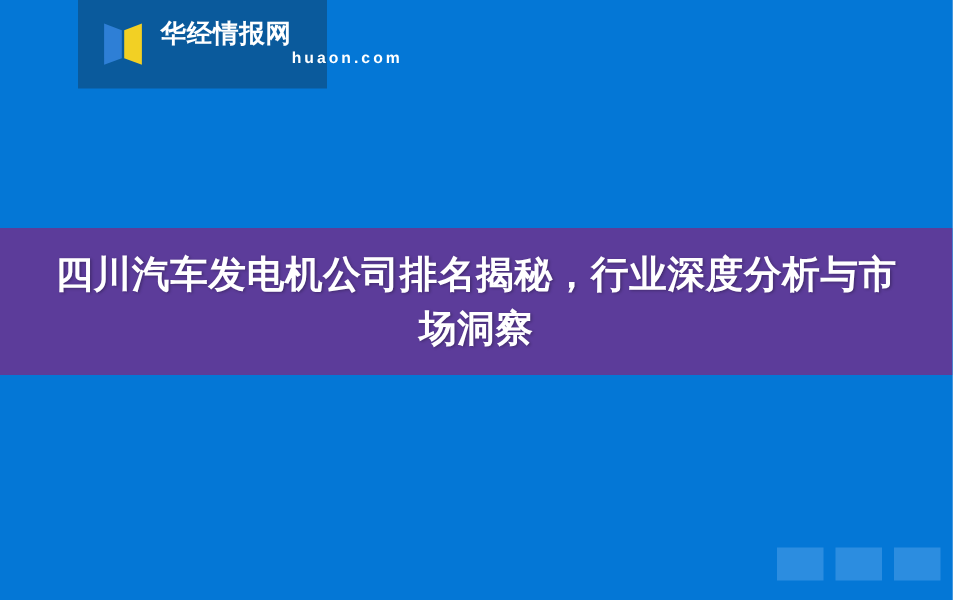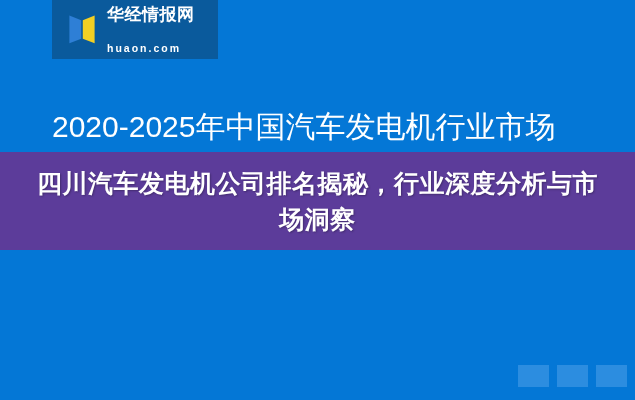--- a/index.html
+++ b/index.html
@@ -52,21 +52,20 @@
     box-sizing: border-box;
   }
   .logo-mark {
     width: 32px;
     height: 30px;
     flex: 0 0 auto;
     margin-right: 9px;
   }
   .logo-text {
     display: flex;
-    flex-direction: column;
     justify-content: center;
     line-height: 1;
   }
   .logo-cn {
     font-size: 17px;
     color: #FFFFFF;
     font-weight: 700;
     letter-spacing: 0.5px;
     white-space: nowrap;
   }
@@ -133,19 +132,18 @@
         <path d="M15.2 5.2 L3.4 0.6 L3.4 28.2 L15.2 23.8 Z" fill="#2E7FD6"></path>
         <path d="M16.8 5.2 L28.6 0.6 L28.6 28.2 L16.8 23.8 Z" fill="#F2D024"></path>
       </svg>
     </span>
     <span class="logo-text">
       <span class="logo-cn">华经情报网</span>
       <span class="logo-en">huaon.com</span>
     </span>
   </div>
 
-  <div class="poster-title">2020-2025年中国汽车发电机行业市场</div>
 
   <div class="overlay-band">
     <div class="overlay-headline">四川汽车发电机公司排名揭秘，行业深度分析与市场洞察</div>
   </div>
 
 </div>
 
 </body></html>

